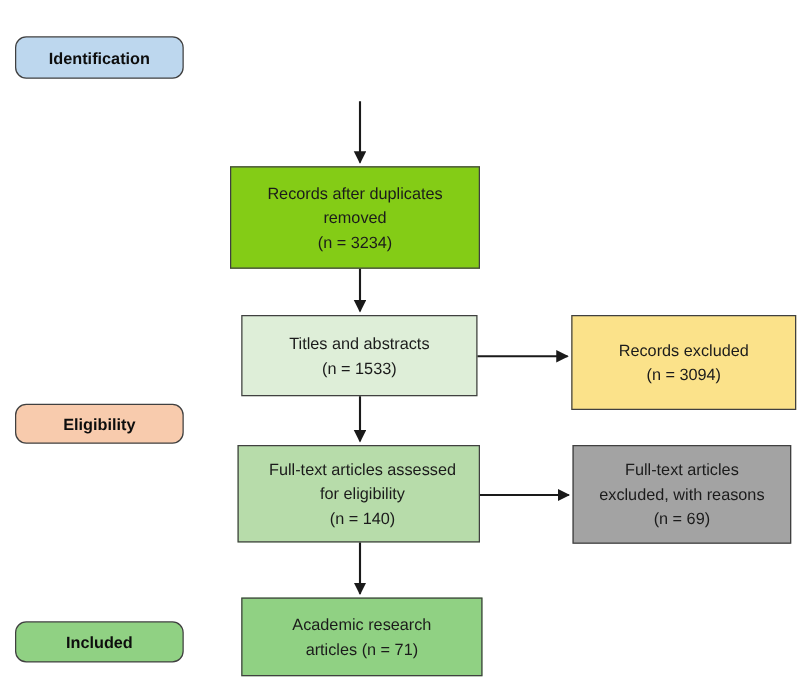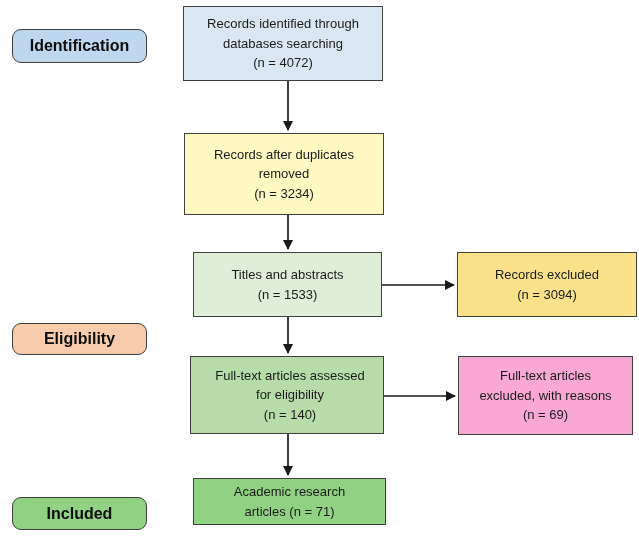--- a/index.html
+++ b/index.html
@@ -15,21 +15,21 @@
     position: absolute;
     left: 12px;
     width: 135px;
     border: 1.6px solid #404040;
     border-radius: 9px;
     box-sizing: border-box;
     display: flex;
     align-items: center;
     justify-content: center;
     font-weight: bold;
-    font-size: 16px;
+    font-size: 13px;
     color: #0d0d0d;
   }
   .flow-box {
     position: absolute;
     border: 1.6px solid #404040;
     box-sizing: border-box;
     display: flex;
     align-items: center;
     justify-content: center;
     text-align: center;
@@ -40,57 +40,54 @@
     padding: 2px 6px;
   }
   #label-identification { top: 29px;  height: 34px; }
   #label-screening      { top: 162px; height: 32px; }
   #label-eligibility    { top: 323px; height: 32px; }
   #label-included       { top: 497px; height: 33px; }
 
   #box-records-identified { left: 183px; top: 6px;   width: 200px; height: 75px; }
   #box-duplicates-removed { left: 184px; top: 133px; width: 200px; height: 82px; }
   #box-titles-abstracts   { left: 193px; top: 252px; width: 189px; height: 65px; }
-  #box-records-excluded   { left: 457px; top: 252px; width: 180px; height: 65px; }
+  #box-records-excluded   { left: 457px; top: 252px; width: 180px; height: 76px; }
   #box-fulltext-assessed  { left: 190px; top: 356px; width: 194px; height: 78px; padding-left: 12px; }
   #box-fulltext-excluded  { left: 458px; top: 356px; width: 175px; height: 79px; }
-  #box-included-articles  { left: 193px; top: 478px; width: 193px; height: 47px; }
+  #box-included-articles  { left: 193px; top: 478px; width: 193px; height: 63px; }
 
   .arrow-layer {
     position: absolute;
     left: 0; top: 0;
     width: 639px;
     height: 547px;
     pointer-events: none;
   }
   .arrow-layer line { stroke: #1a1a1a; stroke-width: 1.7; }
 </style>
 </head>
 <body>
 
 <div class="canvas">
 
   <div class="stage-label" id="label-identification" style="background-color: rgb(189, 215, 238);">Identification</div>
   <div class="stage-label" id="label-eligibility" style="background-color: rgb(248, 203, 173);">Eligibility</div>
   <div class="stage-label" id="label-included" style="background-color: rgb(144, 209, 131);">Included</div>
 
-  <div class="flow-box" id="box-records-identified" style="background-color: rgb(218, 231, 243);">Records identified through
-databases searching
-(n = 4072)</div>
-  <div class="flow-box" id="box-duplicates-removed" style="background-color: #fef9c3;">Records after duplicates
+  <div class="flow-box" id="box-duplicates-removed" style="background-color: #84cc16;">Records after duplicates
 removed
 (n = 3234)</div>
   <div class="flow-box" id="box-titles-abstracts" style="background-color: rgb(222, 238, 216);">Titles and abstracts
 (n = 1533)</div>
   <div class="flow-box" id="box-records-excluded" style="background-color: rgb(251, 226, 138);">Records excluded
 (n = 3094)</div>
   <div class="flow-box" id="box-fulltext-assessed" style="background-color: rgb(183, 220, 170);">Full-text articles assessed
 for eligibility
 (n = 140)</div>
-  <div class="flow-box" id="box-fulltext-excluded" style="background-color: #f9a8d4;">Full-text articles
+  <div class="flow-box" id="box-fulltext-excluded" style="background-color: #a3a3a3;">Full-text articles
 excluded, with reasons
 (n = 69)</div>
   <div class="flow-box" id="box-included-articles" style="background-color: rgb(144, 209, 131);">Academic research
 articles (n = 71)</div>
 
   <svg class="arrow-layer" viewBox="0 0 639 547" xmlns="http://www.w3.org/2000/svg">
     <defs>
       <marker id="arrowhead" markerUnits="userSpaceOnUse" markerWidth="11" markerHeight="11" refX="9" refY="5" orient="auto">
         <path d="M0,0 L10,5 L0,10 Z" fill="#1a1a1a"></path>
       </marker>

